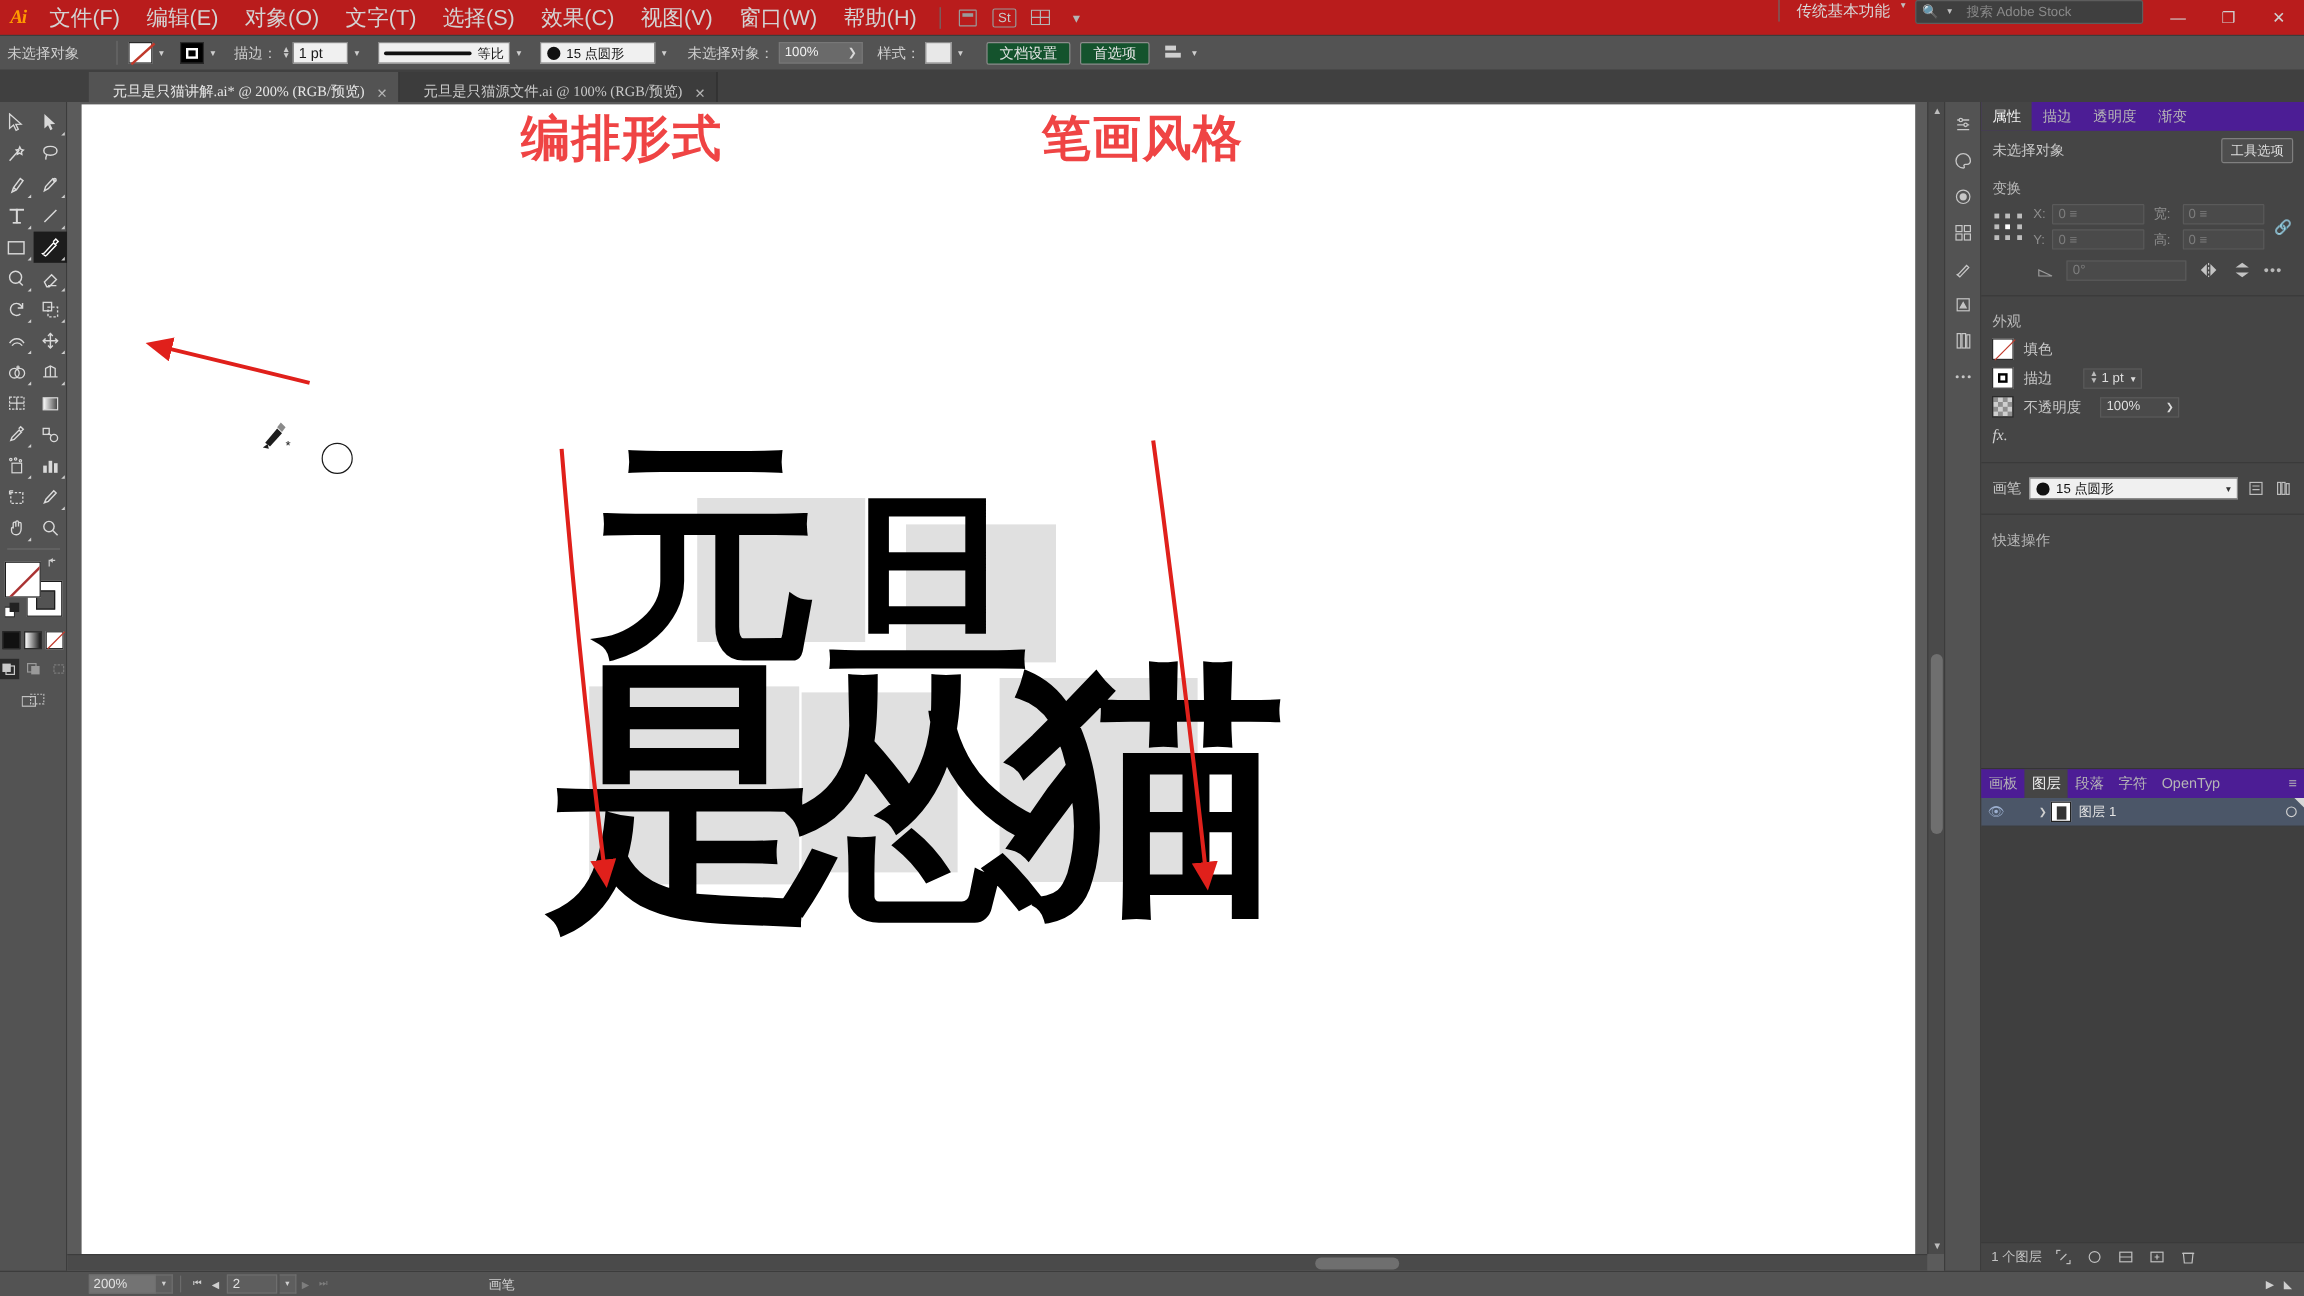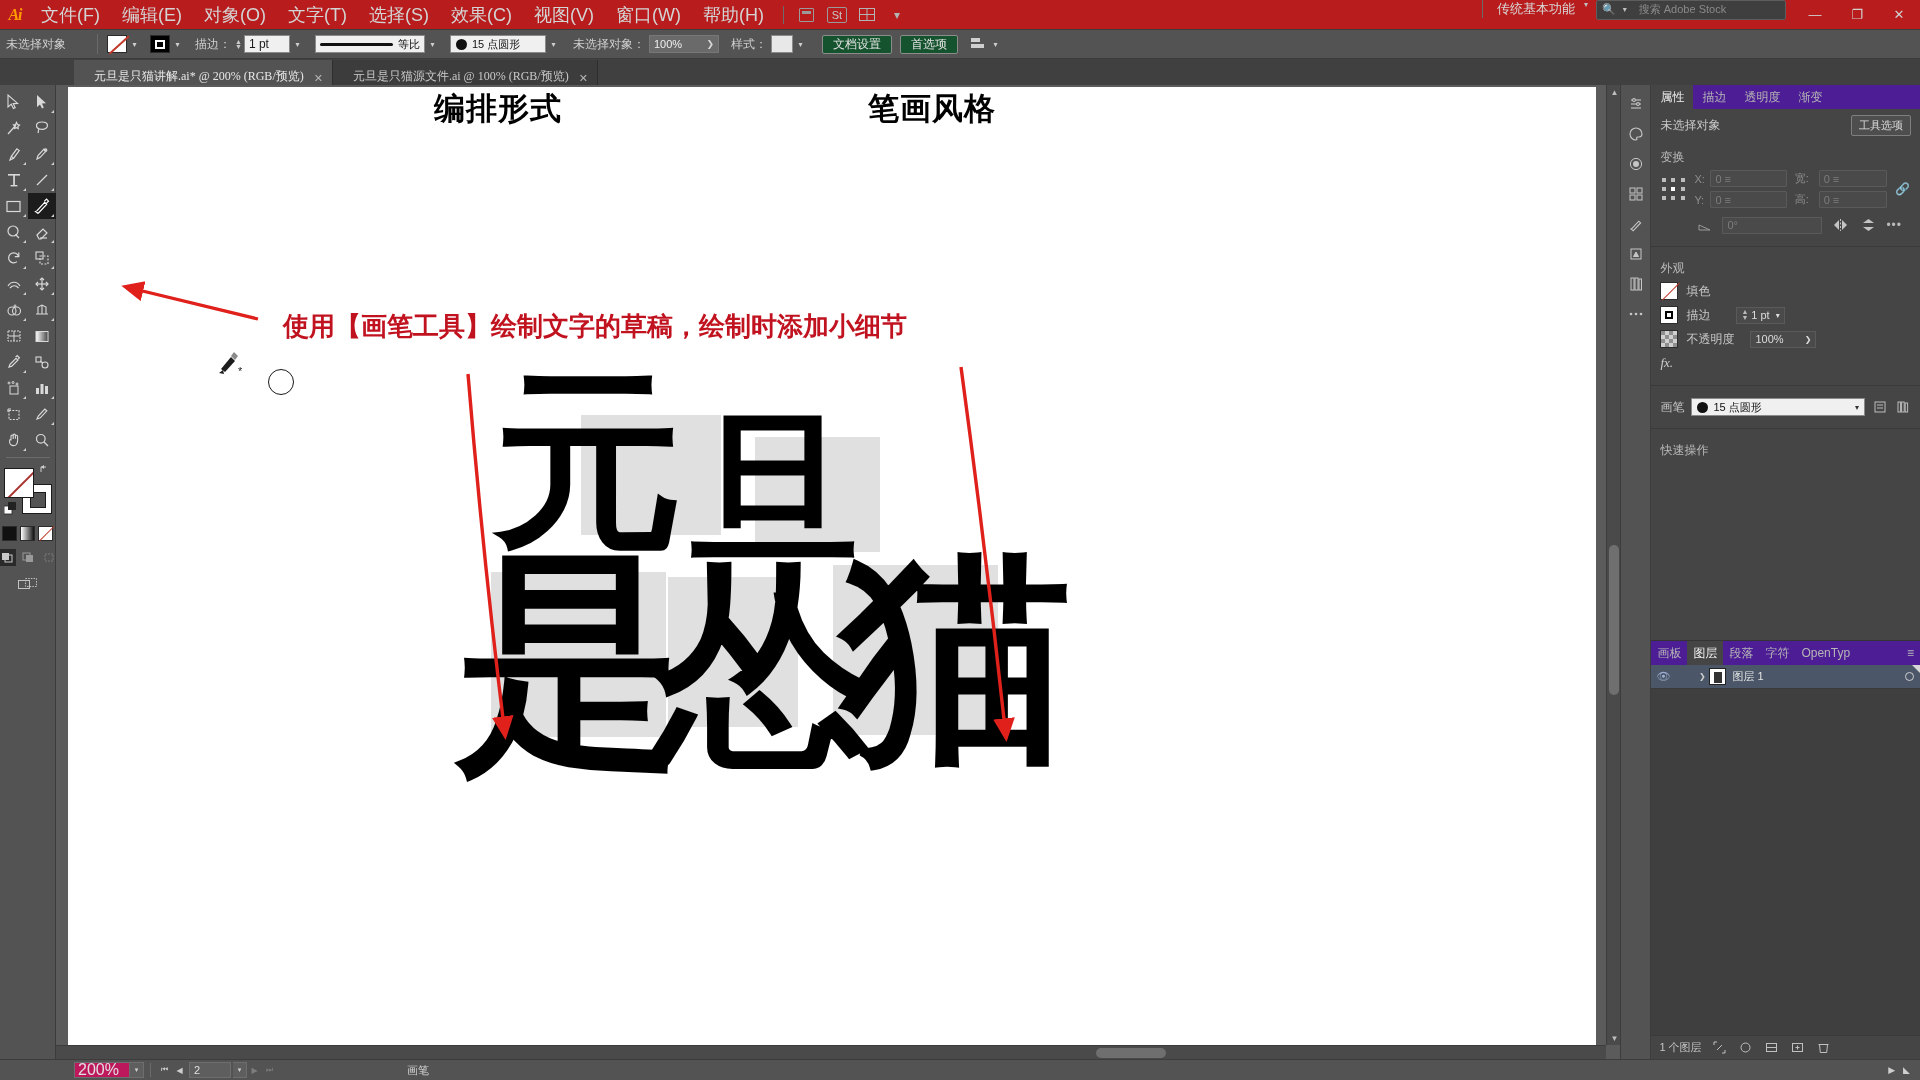--- a/index.html
+++ b/index.html
@@ -160,21 +160,21 @@
 
   
   .canvaswrap{ flex:1;position:relative;background:#5b5b5b;min-width:0;overflow:hidden;}
   .artboard{
     position:absolute;left:12px;top:2px;width:1528px;height:960px;background:#fff;
     overflow:hidden;
   }
   .head-labels{ position:absolute;top:0;left:0;width:100%;height:50px;}
   .head-txt{
     position:absolute;font-family:"DejaVu Sans","Liberation Sans",sans-serif;font-weight:bold;
-    font-size:31px;color:#000000;letter-spacing:1px;
+    font-size:41px;color:#ef4444;letter-spacing:1px;
   }
   .redtext{
     position:absolute;left:215px;top:222px;font-size:26px;color:#c1121f;font-weight:600;
     white-space:nowrap; font-family:"DejaVu Sans","Liberation Sans",sans-serif;
   }
   .artwork{ position:absolute; left:415px; top:300px; width:640px; height:440px; }
   .graybox{ position:absolute;background:#e0e0e0; }
   .glyph{
     position:absolute;color:#000;font-weight:bold;
     font-family:"DejaVu Sans","Liberation Sans",sans-serif;
@@ -280,22 +280,22 @@
   }
   .layers-foot .cnt{ color:#c4c4c4;font-size:11px;}
   .lf-ic{ width:16px;height:16px;display:flex;align-items:center;justify-content:center;color:#c0c0c0;font-size:11px;}
 
   
   .statusbar{
     height:21px;flex:0 0 21px;background:#535353;display:flex;align-items:center;
     border-top:1px solid #3c3c3c;padding-left:74px;gap:0;
   }
   .zoomsel{
-    width:56px;height:16px;background:#be185d;border:1px solid #6e6e6e;display:flex;align-items:center;
-    padding:0 3px;color:#e0e0e0;font-size:16px;
+    width:56px;height:16px;background:#737373;border:1px solid #6e6e6e;display:flex;align-items:center;
+    padding:0 3px;color:#e0e0e0;font-size:11px;
   }
   .zoomcaret{width:14px;height:16px;background:#5e5e5e;border:1px solid #6e6e6e;border-left:none;
     display:flex;align-items:center;justify-content:center;color:#d0d0d0;font-size:7px;}
   .navbtn{ width:15px;height:16px;display:flex;align-items:center;justify-content:center;color:#cfcfcf;font-size:8px;}
   .pagenum{ width:42px;height:16px;background:#5e5e5e;border:1px solid #6e6e6e;display:flex;align-items:center;
     padding:0 4px;color:#e0e0e0;font-size:11px;margin:0 2px;}
   .navbtn.dim{ color:#7d7d7d;}
   .statustxt{ color:#d0d0d0;font-size:11px;margin-left:130px;}
   .statusplay{ margin-left:auto;display:flex;align-items:center;gap:8px;padding-right:10px;color:#cfcfcf;font-size:9px;}
   .sb-sep{width:1px;height:14px;background:#6b6b6b;margin:0 6px;}
@@ -682,21 +682,20 @@
     </div>
 
     <div class="canvaswrap">
       <div class="artboard">
 
         <div class="head-labels">
           <div class="head-txt" style="left:366px;top:1px">编排形式</div>
           <div class="head-txt" style="left:800px;top:1px">笔画风格</div>
         </div>
 
-        <div class="redtext">使用【画笔工具】绘制文字的草稿，绘制时添加小细节</div>
 
         <div class="brushcursor">
           <svg width="34" height="30" viewBox="0 0 34 30">
             <path d="M3 20 L13 8 L17 12 L7 23 Z" fill="#1d1d1d"></path>
             <path d="M13 7 L16 3 L20 7 L17 11 Z" fill="#8a8a8a"></path>
             <path d="M1 24 L5 21 L6 25 Z" fill="#1d1d1d"></path>
             <text x="20" y="26" font-size="11" fill="#1d1d1d">*</text>
           </svg>
         </div>
         <div class="circcursor"></div>

